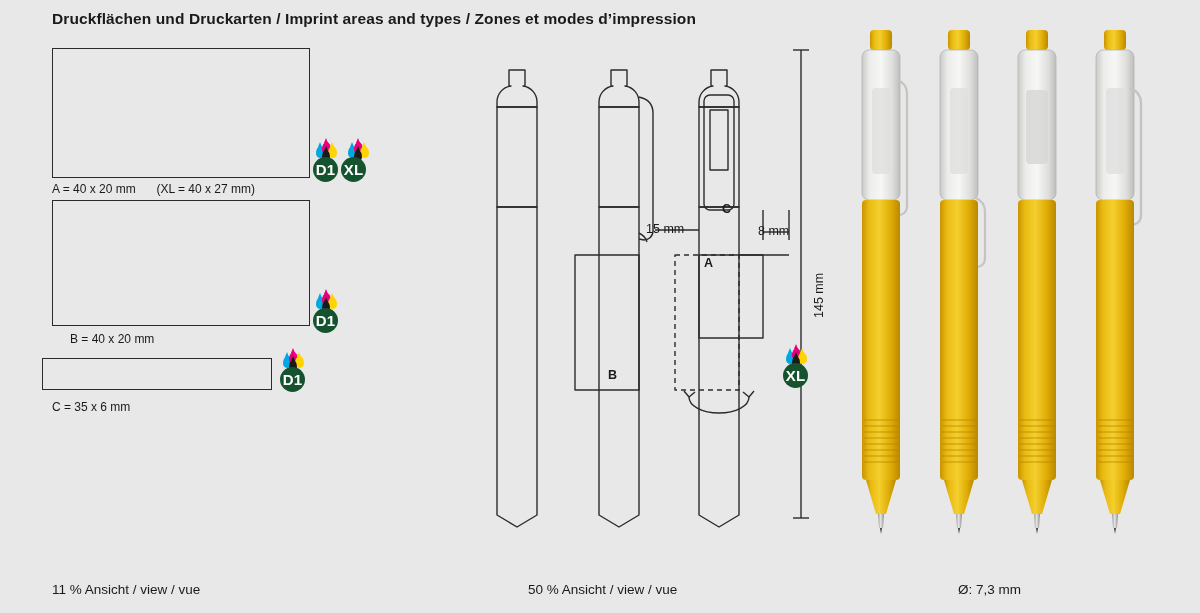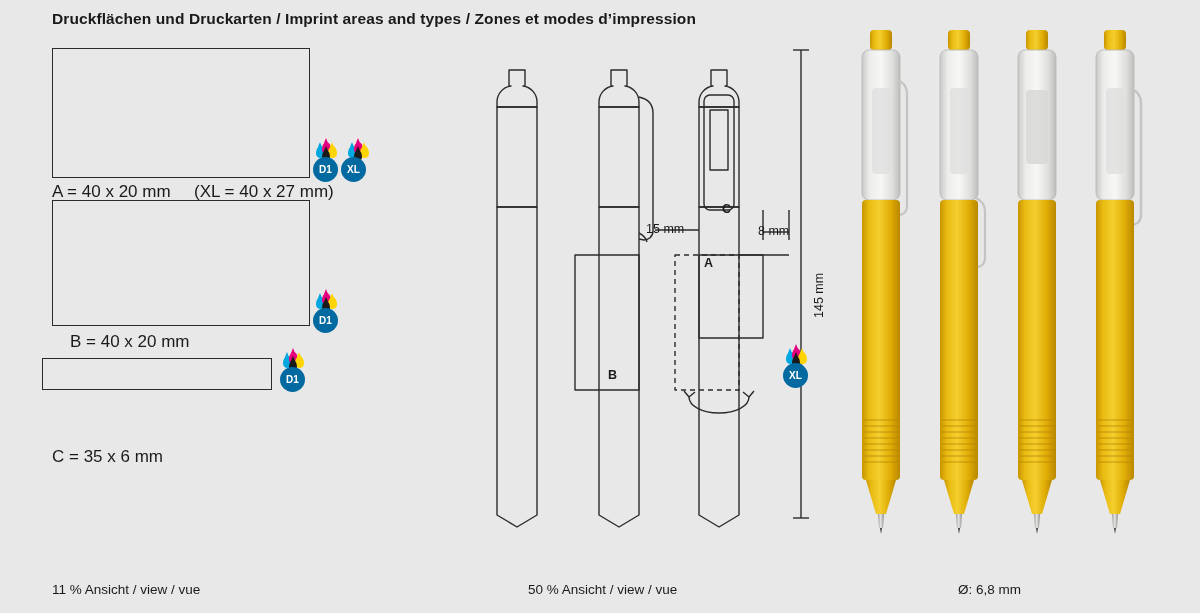--- a/index.html
+++ b/index.html
@@ -32,21 +32,21 @@
 
   
   .area-box {
     position: absolute;
     background: #e8e8e8;
     border: 1px solid #2b2b2b;
     box-sizing: border-box;
   }
   .area-label {
     position: absolute;
-    font-size: 17px;
+    font-size: 12px;
     white-space: nowrap;
   }
 
   
   .cmyk {
     position: absolute;
     width: 22px;
     height: 22px;
   }
   .drop {
@@ -72,23 +72,23 @@
   .drop.m { background: #e5007d; color: #e5007d; left: 6px; top: 0px; }
   .drop.y { background: #ffd400; color: #ffd400; left: 12px;top: 4px; }
   .drop.k { background: #1a1a1a; color: #1a1a1a; left: 6px; top: 8px; width: 8px; height: 11px;}
 
   
   .badge {
     position: absolute;
     width: 25px;
     height: 25px;
     border-radius: 50%;
-    background: #0369a1;
+    background: #14532d;
     color: #ffffff;
-    font-size: 10px;
+    font-size: 15px;
     font-weight: bold;
     line-height: 25px;
     text-align: center;
     letter-spacing: 0.2px;
   }
 
   
   .pen-svg {
     position: absolute;
     left: 470px;
@@ -165,21 +165,21 @@
   <div class="cmyk" style="left:316px; top:293px;">
     <span class="drop c"></span>
     <span class="drop m"></span>
     <span class="drop y"></span>
     <span class="drop k"></span>
   </div>
   <div class="badge" style="left:313px; top:308px;">D1</div>
 
   <div class="area-box" style="left:42px; top:358px; width:230px; height:32px;"></div>
 
-  <div class="area-label" style="left:52px; top:400px;margin-top:47px;">C = 35 x 6 mm</div>
+  <div class="area-label" style="left:52px; top:400px;">C = 35 x 6 mm</div>
 
   <div class="cmyk" style="left:283px; top:352px;">
     <span class="drop c"></span>
     <span class="drop m"></span>
     <span class="drop y"></span>
     <span class="drop k"></span>
   </div>
   <div class="badge" style="left:280px; top:367px;">D1</div>
 
   <svg class="pen-svg" width="360" height="500" viewBox="0 0 360 500">
@@ -341,15 +341,15 @@
           <path d="M12 434 h34"></path>
       </g>
       <path d="M14 452 L24 486 h10 l10 -34 z" fill="url(#gYellow)"></path>
       <path d="M26 486 h6 l-1 14 h-4 z" fill="url(#gTip)"></path>
       <path d="M28 500 l1 6 l1 -6 z" fill="#3a3a3a"></path>
     </g>
   </svg>
 
   <div class="footer f1">11 % Ansicht / view / vue</div>
   <div class="footer f2">50 % Ansicht / view / vue</div>
-  <div class="footer f3">Ø: 6,8 mm</div>
+  <div class="footer f3">Ø: 7,3 mm</div>
 
 </div>
 
 </body></html>

